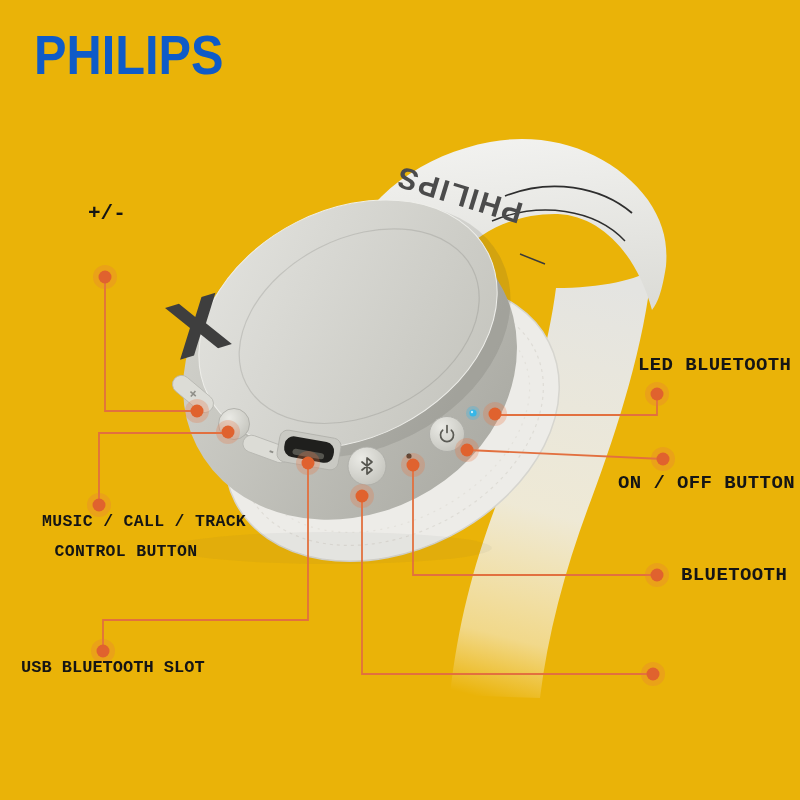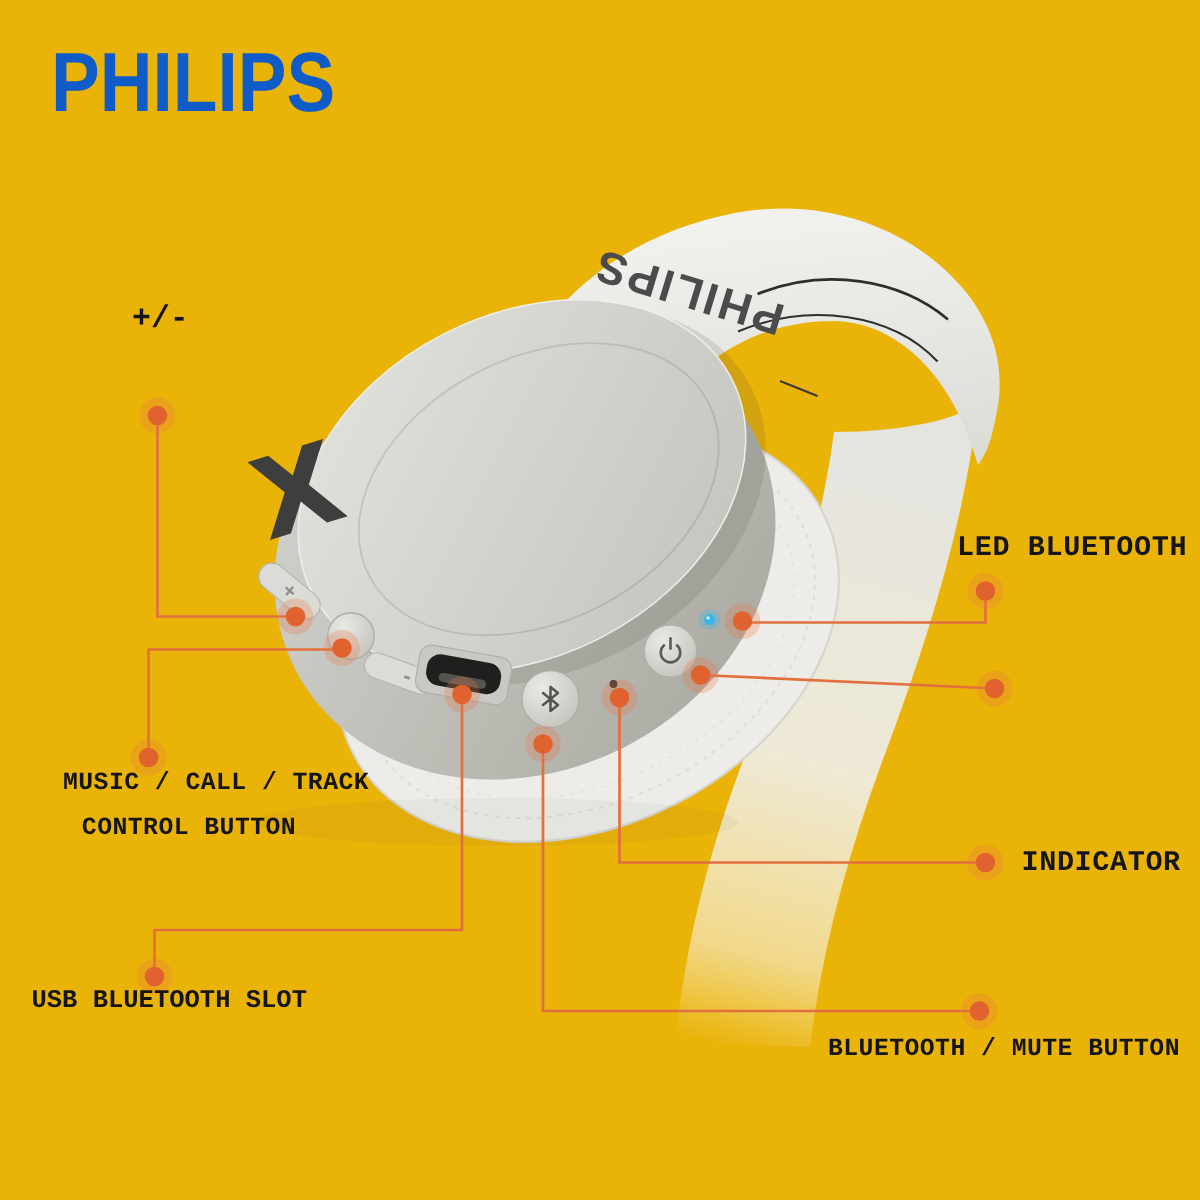--- a/index.html
+++ b/index.html
@@ -186,20 +186,20 @@
 
   <div class="label" style="left:88px;top:203px;font-size:21px;">+/-</div>
 
   <div class="label lbl-s music" style="left:8px;top:507px;">
     <div>MUSIC / CALL / TRACK</div>
     <div>CONTROL BUTTON</div>
   </div>
 
   <div class="label" style="left:21px;top:659px;font-size:17px;">USB BLUETOOTH SLOT</div>
 
-  <div class="label lbl-s" style="left:552px;top:691px;">BLUETOOTH / MUTE BUTTON</div>
-
-  <div class="label lbl-l" style="left:681px;top:566px;">INDICATOR</div>
-
+
+  <div class="label lbl-l" style="left:681px;top:566px;">BLUETOOTH</div>
+
+  <div class="label lbl-l" style="left:618px;top:474px;">ON / OFF BUTTON</div>
 
   <div class="label lbl-l" style="left:638px;top:356px;">LED BLUETOOTH</div>
 
 </div>
 
 </body></html>

